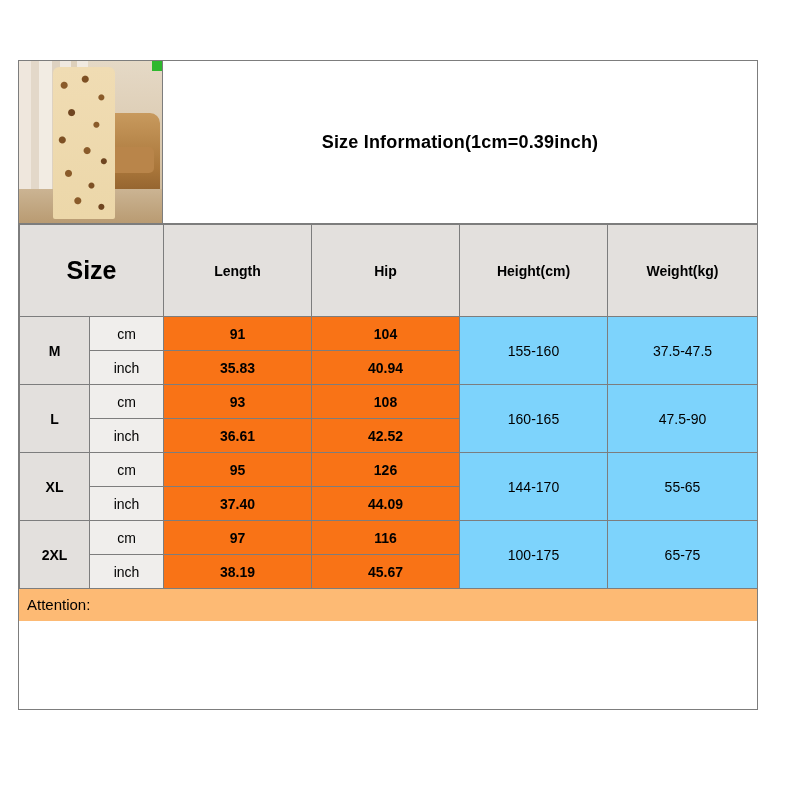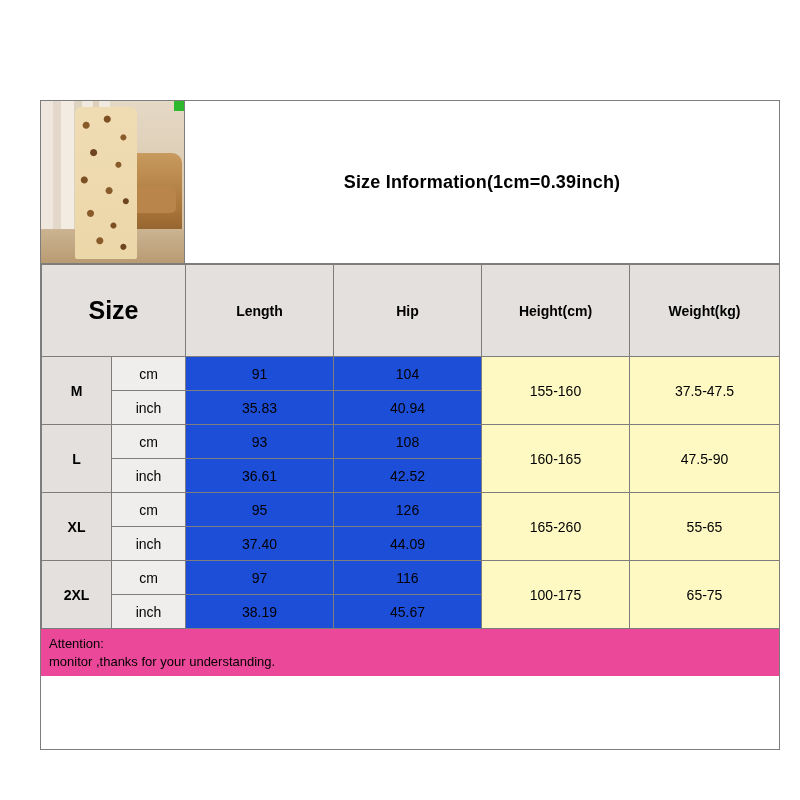--- a/index.html
+++ b/index.html
@@ -10,28 +10,27 @@
   body {
     width: 800px;
     height: 800px;
     font-family: "Liberation Sans", sans-serif;
     color: #000000;
     overflow: hidden;
   }
 
   #chart-wrap {
     position: absolute;
-    left: 40px;
+    left: 18px;
     top: 60px;
     width: 740px;
     height: 650px;
     border: 1px solid #7d7d7d;
     box-sizing: border-box;
     background: #ffffff;
-    margin-top: 40px;
   }
 
   
   .header-band {
     display: flex;
     height: 163px;
     border-bottom: 1px solid #7d7d7d;
     box-sizing: border-box;
   }
   .photo-cell {
@@ -165,35 +164,36 @@
     background: #e3e0dd;
     font-weight: bold;
     font-size: 17px;
   }
   td.unit-label {
     background: #f0eeec;
     font-weight: normal;
     font-size: 13.5px;
   }
   td.val {
-    background: #1d4ed8;
+    background: #f97316;
     font-size: 14px;
     height: 34px;
+    font-weight: bold;
   }
   td.span-cell {
-    background: #fef9c3;
+    background: #7dd3fc;
     font-size: 14px;
   }
 
   
   .attention {
     padding: 6px 6px 6px 8px;
-    font-size: 13px;
+    font-size: 15px;
     line-height: 1.35;
-    background: #ec4899;
+    background: #fdba74;
   }
   .attention div { white-space: nowrap; }
 </style>
 </head>
 <body>
 
 <div id="chart-wrap">
 
   <div class="header-band">
     <div class="photo-cell">
@@ -253,21 +253,21 @@
         <td class="unit-label">inch</td>
         <td class="val">36.61</td>
         <td class="val">42.52</td>
       </tr>
 
       <tr>
         <td rowspan="2" class="size-label">XL</td>
         <td class="unit-label">cm</td>
         <td class="val">95</td>
         <td class="val">126</td>
-        <td rowspan="2" class="span-cell">165-260</td>
+        <td rowspan="2" class="span-cell">144-170</td>
         <td rowspan="2" class="span-cell">55-65</td>
       </tr>
       <tr>
         <td class="unit-label">inch</td>
         <td class="val">37.40</td>
         <td class="val">44.09</td>
       </tr>
 
       <tr>
         <td rowspan="2" class="size-label">2XL</td>
@@ -280,16 +280,15 @@
       <tr>
         <td class="unit-label">inch</td>
         <td class="val">38.19</td>
         <td class="val">45.67</td>
       </tr>
     </tbody>
   </table>
 
   <div class="attention">
     <div>Attention:</div>
-    <div>monitor ,thanks for your understanding.</div>
   </div>
 
 </div>
 
 </body></html>

